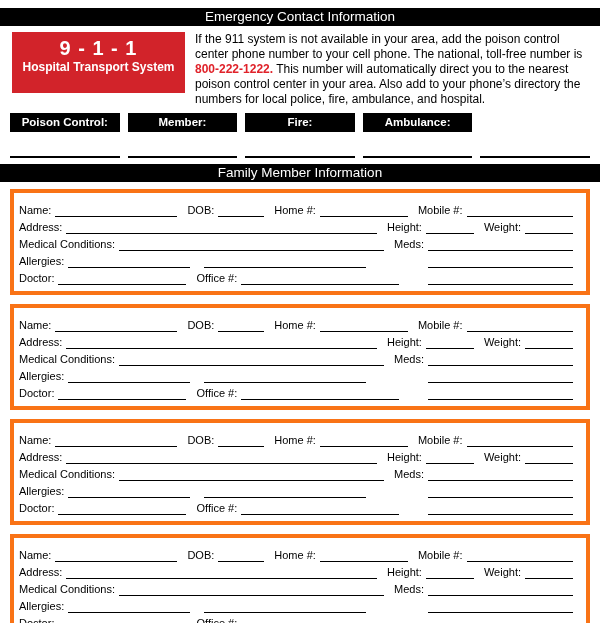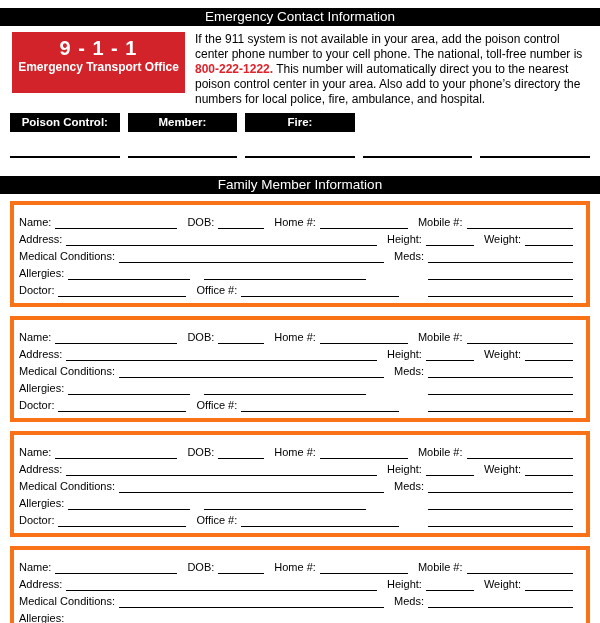--- a/index.html
+++ b/index.html
@@ -41,21 +41,21 @@
   }
   .contact-box {
     background: #000; color: #fff; font-weight: bold;
     font-size: 11.5px; text-align: center;
     height: 19px; line-height: 19px;
     white-space: nowrap; overflow: hidden;
   }
   .contact-lines { margin-top: 24px; }
   .contact-line { border-bottom: 2px solid #000; height: 2px; }
 
-  #family-bar { margin-top: 18px; }
+  #family-bar { margin-top: 6px; }
 
   
   #family-blocks { margin: 0 10px; }
   .member-block {
     border: 4px solid #f97316;
     padding: 7px 13px 6px 5px;
     margin-top: 9px;
   }
   .member-block:first-of-type { margin-top: 7px; }
   .frow {
@@ -80,29 +80,30 @@
   .r-line   { width: 145px; margin-left: auto; }
 </style>
 </head>
 <body>
 
 <div class="bar" id="title-bar">Emergency Contact Information</div>
 
 <div class="intro">
   <div class="red-box">
     <div class="num">9 - 1 - 1</div>
-    <div class="caption">Emergency Transport Office</div>
+    <div class="caption">Hospital Transport System</div>
   </div>
   <div class="instructions"><span>If the 911 system is not available in your area, add the poison control center phone number to your cell phone. The national, toll-free number is </span><span class="phone-red">800-222-1222.</span><span> This number will automatically direct you to the nearest poison control center in your area. Also add to your phone’s directory the numbers for local police, fire, ambulance, and hospital.</span></div>
 </div>
 
 <div class="contacts-grid">
   <div class="contact-box">Poison Control:</div>
   <div class="contact-box">Member:</div>
   <div class="contact-box">Fire:</div>
+  <div class="contact-box">Ambulance:</div>
 </div>
 
 <div class="contacts-grid contact-lines">
   <div class="contact-line"></div>
   <div class="contact-line"></div>
   <div class="contact-line"></div>
   <div class="contact-line"></div>
   <div class="contact-line"></div>
 </div>
 

